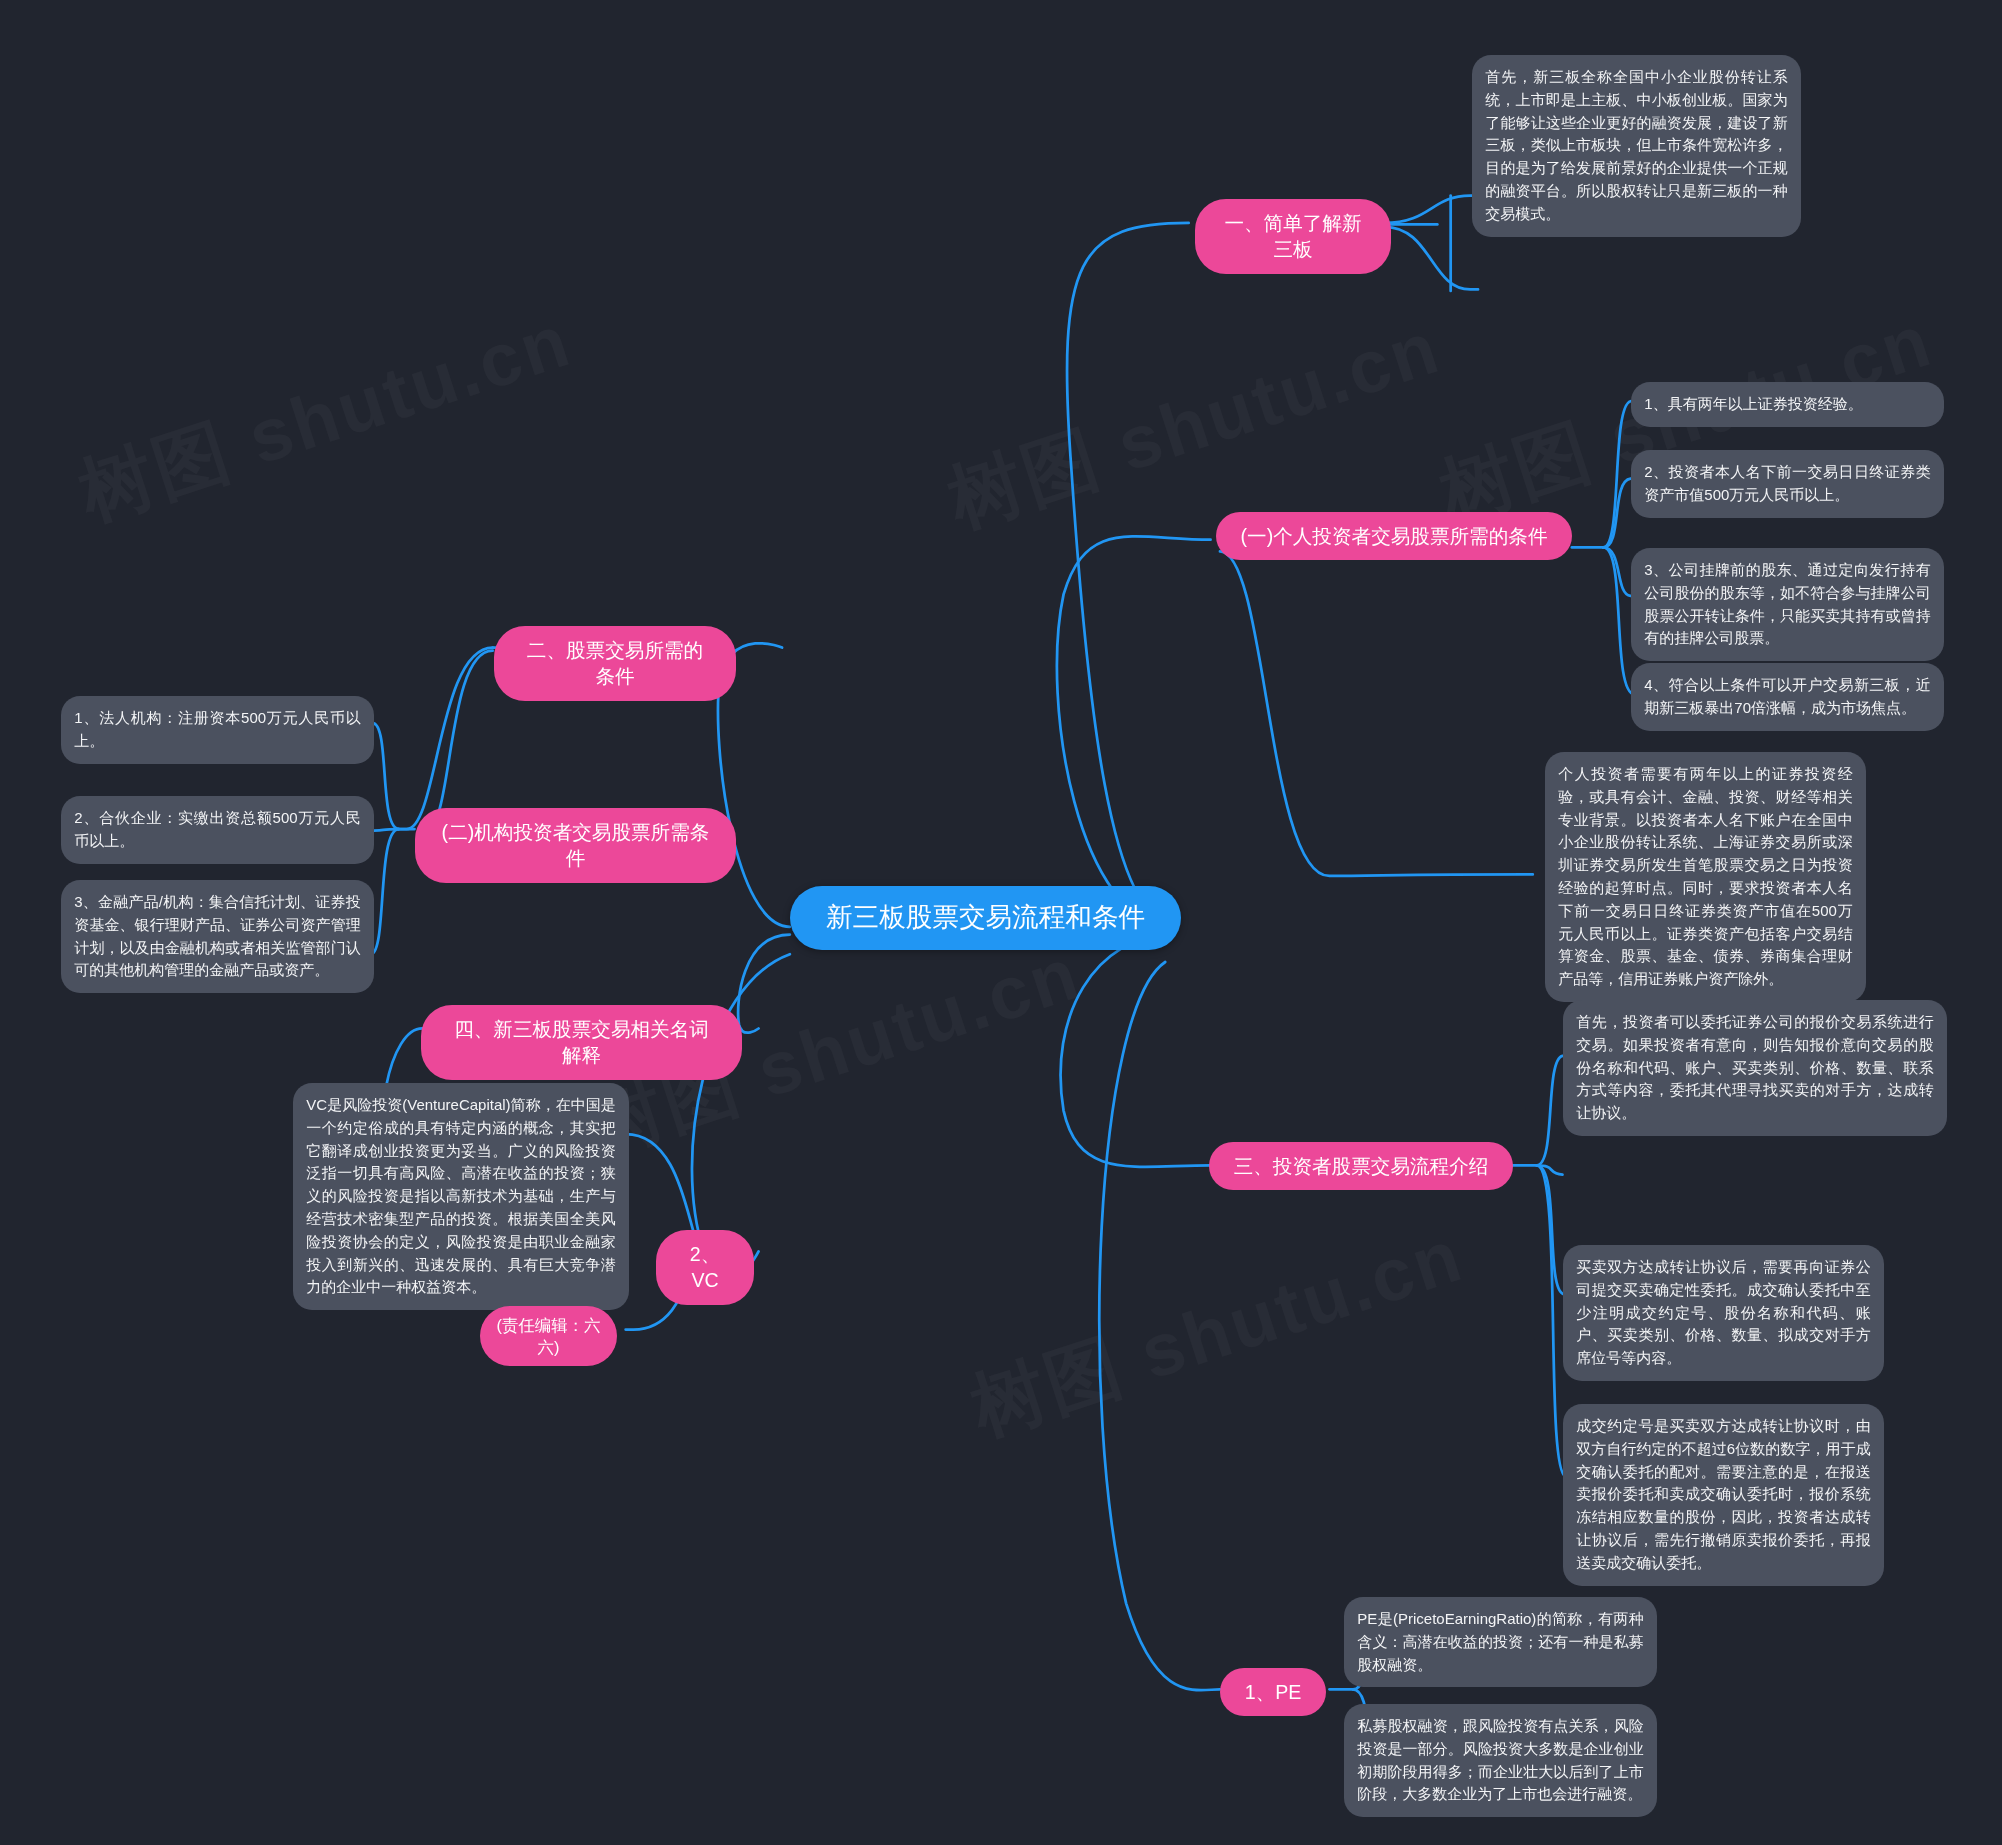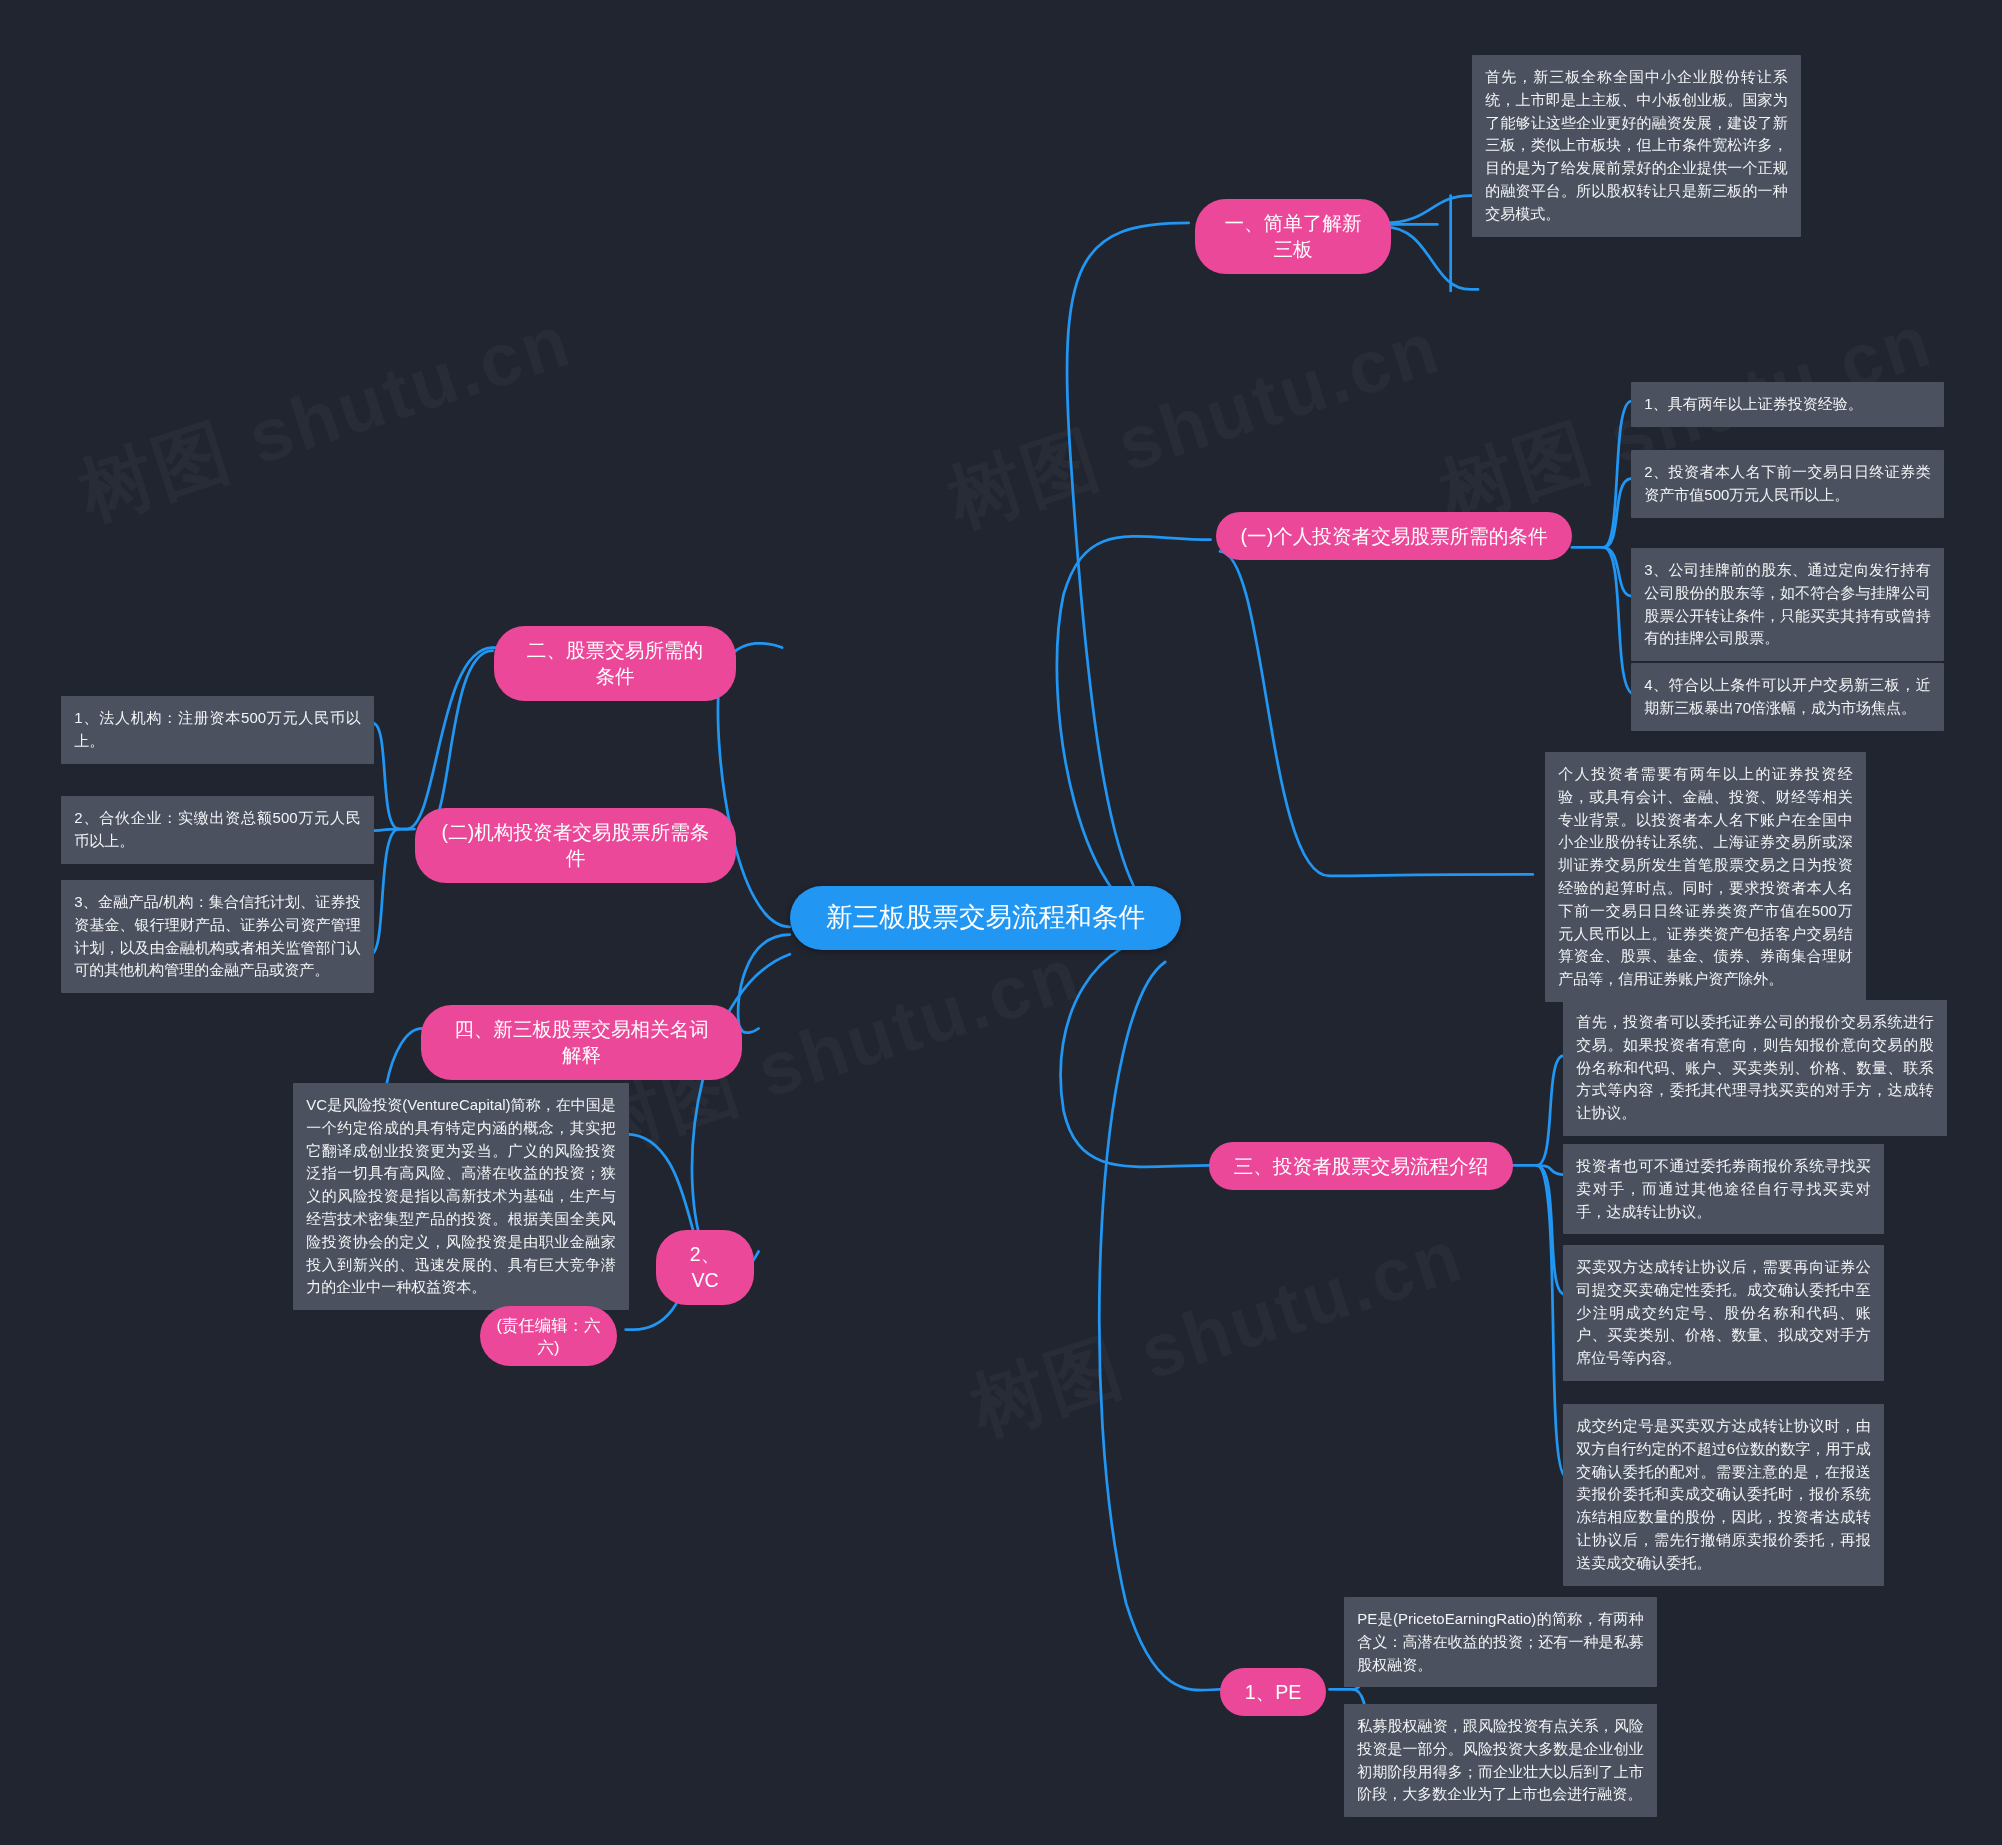--- a/index.html
+++ b/index.html
@@ -55,21 +55,21 @@
     border-radius:31px;
     font-size:19.6px;
     line-height:1.35;
     padding:11px 23.5px;
     justify-content:flex-start;
     text-align:center;
   }
   
   .card{
     background:#4b515f;
-    border-radius:1px;
+    border-radius:19px;
     font-size:15px;
     line-height:1.52;
     padding:11px 13.3px;
     align-items:flex-start;
     text-align:justify;
     color:#f3f4f6;
   }
   .label{display:block;width:100%;}
 </style>
 </head>
@@ -187,23 +187,20 @@
   <div class="node card" style="left:61px;top:880px;width:313px;">
     <span class="label">3、金融产品/机构：集合信托计划、证券投资基金、银行理财产品、证券公司资产管理计划，以及由金融机构或者相关监管部门认可的其他机构管理的金融产品或资产。</span>
   </div>
 
   <div class="node pill" style="left:1209px;top:1142px;width:304px;">
     <span class="label">三、投资者股票交易流程介绍</span>
   </div>
   <div class="node card" style="left:1563px;top:1000px;width:384px;">
     <span class="label">首先，投资者可以委托证券公司的报价交易系统进行交易。如果投资者有意向，则告知报价意向交易的股份名称和代码、账户、买卖类别、价格、数量、联系方式等内容，委托其代理寻找买卖的对手方，达成转让协议。</span>
   </div>
-  <div class="node card" style="left:1563px;top:1144px;width:321px;">
-    <span class="label">投资者也可不通过委托券商报价系统寻找买卖对手，而通过其他途径自行寻找买卖对手，达成转让协议。</span>
-  </div>
   <div class="node card" style="left:1563px;top:1245px;width:321px;">
     <span class="label">买卖双方达成转让协议后，需要再向证券公司提交买卖确定性委托。成交确认委托中至少注明成交约定号、股份名称和代码、账户、买卖类别、价格、数量、拟成交对手方席位号等内容。</span>
   </div>
   <div class="node card" style="left:1563px;top:1404px;width:321px;">
     <span class="label">成交约定号是买卖双方达成转让协议时，由双方自行约定的不超过6位数的数字，用于成交确认委托的配对。需要注意的是，在报送卖报价委托和卖成交确认委托时，报价系统冻结相应数量的股份，因此，投资者达成转让协议后，需先行撤销原卖报价委托，再报送卖成交确认委托。</span>
   </div>
 
   <div class="node pill" style="left:421px;top:1005px;width:321px;">
     <span class="label">四、新三板股票交易相关名词解释</span>
   </div>

